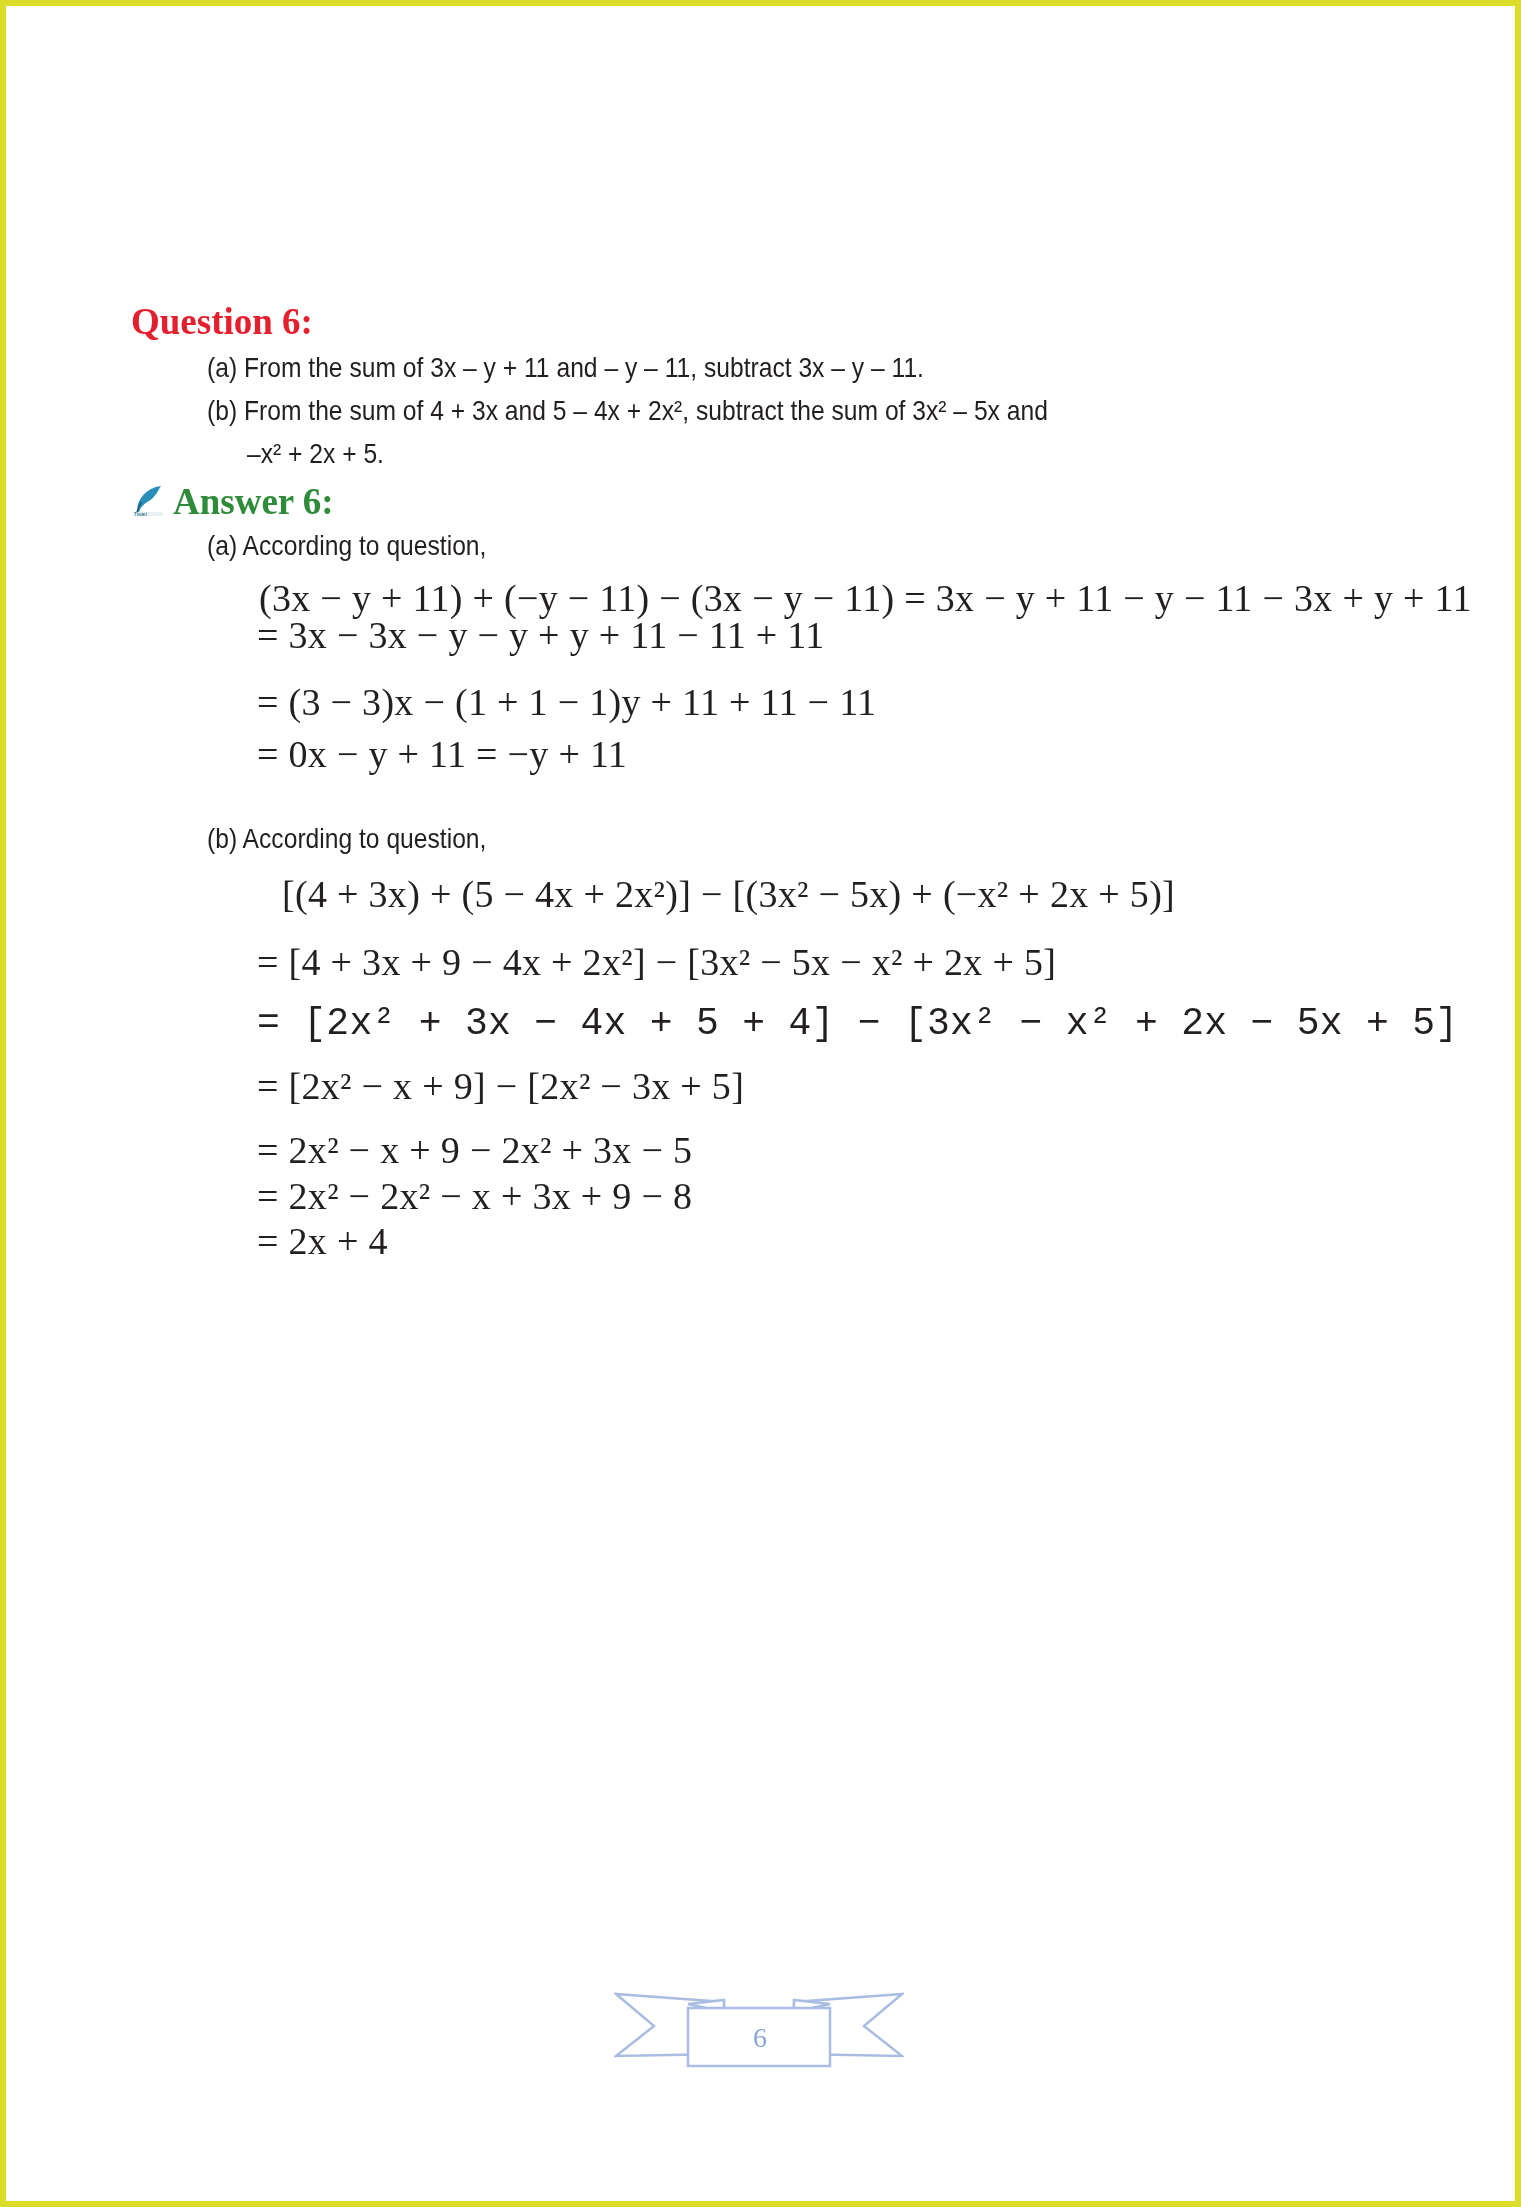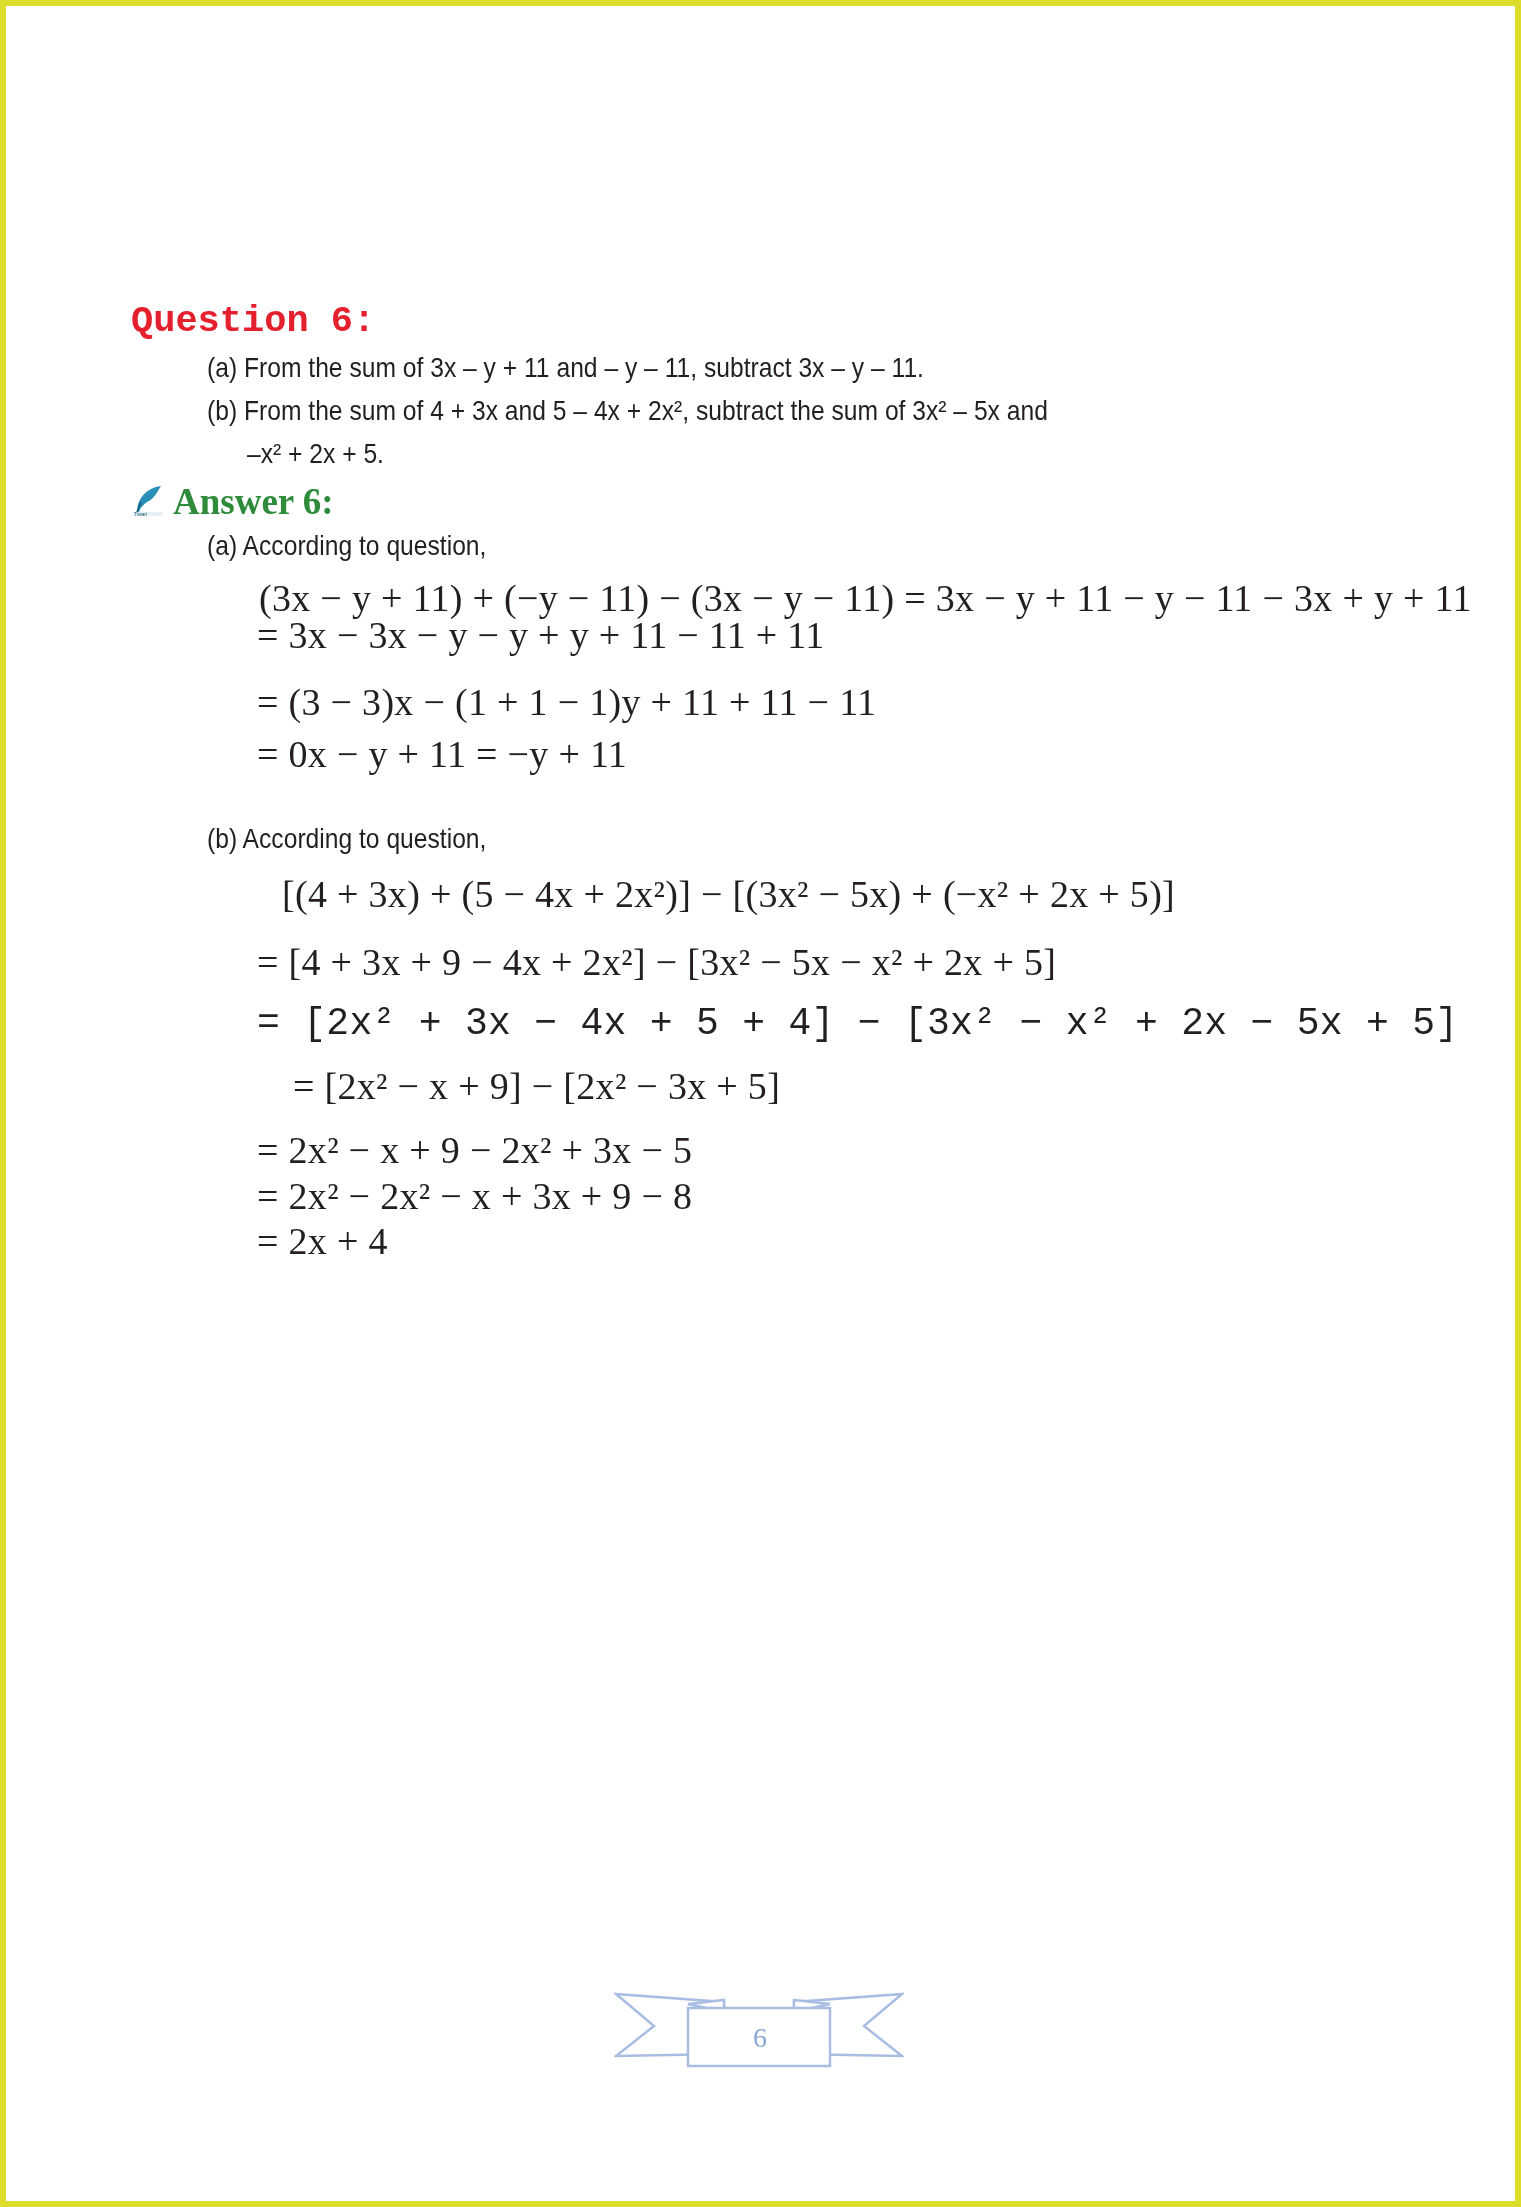--- a/index.html
+++ b/index.html
@@ -13,21 +13,21 @@
   }
   .page-border {
     position: absolute; left: 0; top: 0;
     width: 1521px; height: 2207px;
     box-sizing: border-box;
     border: 6px solid #dcdc2a;
   }
   .abs { position: absolute; white-space: nowrap; }
   .qtitle {
     left: 131px; top: 300px;
-    font-size: 37px; font-weight: bold; color: #e5202e; font-family: Liberation Mono, monospace;
+    font-size: 37px; font-weight: bold; color: #e5202e;
   }
   .body-text {
     font-family: "Liberation Sans", "DejaVu Sans", sans-serif;
     font-size: 28px; color: #231f20;
     transform: scaleX(0.88); transform-origin: left center;
   }
   .q-a { left: 207px; top: 352px; }
   .q-b { left: 207px; top: 395px; }
   .q-b2 { left: 247px; top: 438px; }
   .atitle {
@@ -44,21 +44,21 @@
     font-size: 38px; color: #231f20;
     letter-spacing: 0.3px;
   }
   .ma1 { left: 259px; top: 576px; }
   .ma2 { left: 257px; top: 613px; }
   .ma3 { left: 257px; top: 680px; text-align: center; }
   .ma4 { left: 257px; top: 732px; }
   .mb1 { left: 282px; top: 872px; }
   .mb2 { left: 257px; top: 940px; }
   .mb3 { left: 257px; top: 1002px; font-family: Liberation Mono, monospace; }
-  .mb4 { left: 257px; top: 1064px; margin-left: 36px; }
+  .mb4 { left: 257px; top: 1064px; }
   .mb5 { left: 257px; top: 1128px; }
   .mb6 { left: 257px; top: 1174px; }
   .mb7 { left: 257px; top: 1219px; }
   .ribbon { left: 614px; top: 1990px; width: 290px; height: 80px; }
   .page-num {
     left: 740px; top: 2022px; width: 40px; text-align: center;
     font-family: "Liberation Serif", serif; font-size: 28px; color: #8aa6d6;
   }
 </style>
 </head>

